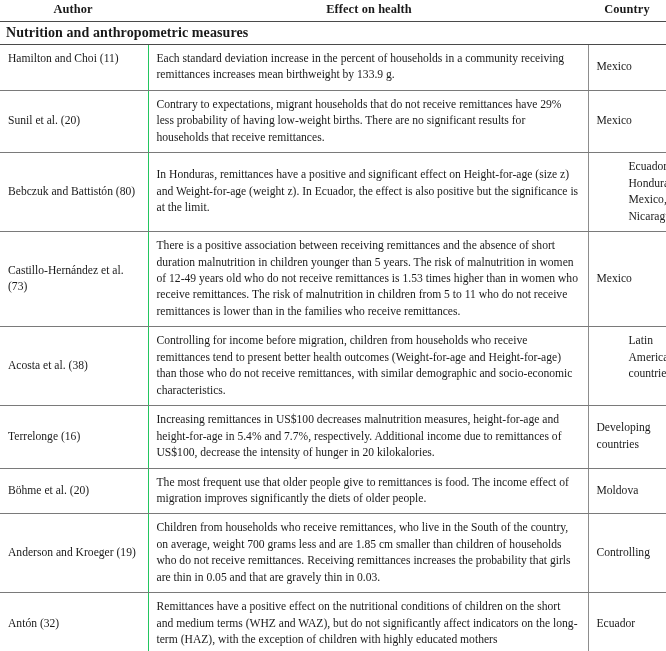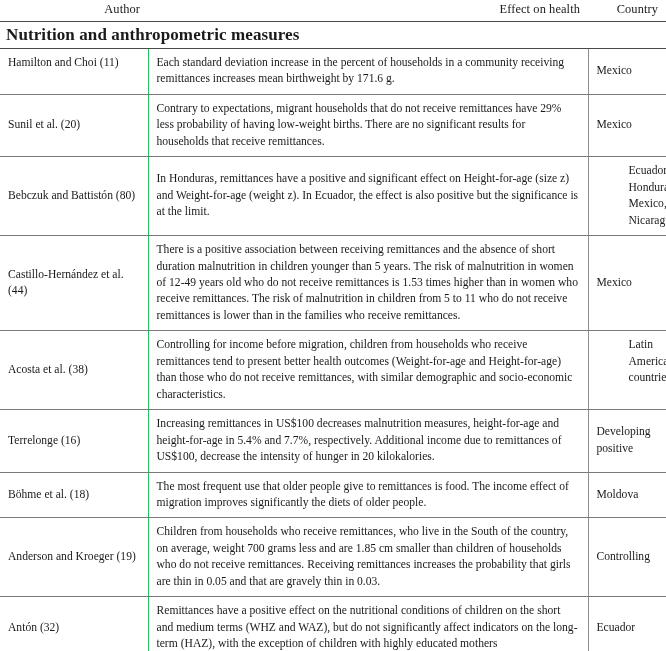--- a/index.html
+++ b/index.html
@@ -26,36 +26,36 @@
     table-layout: fixed;
     font-size: 11.6px;
   }
 
   col.col-author   { width: 148px; }
   col.col-effect   { width: 440px; }
   col.col-country  { width: 78px; }
 
   
   thead tr.header-row th {
-    font-weight: normal;
+    font-weight: bold;
     font-size: 12.4px;
-    text-align: right;
+    text-align: center;
     padding: 2px 8px 4px 8px;
     border-bottom: 1.6px solid #4a4a4a;
     vertical-align: bottom;
     letter-spacing: 0.1px;
   }
   thead tr.header-row th.th-author  { padding-left: 6px; }
   thead tr.header-row th.th-effect  { padding-left: 10px; }
   thead tr.header-row th.th-country { padding-left: 8px; }
 
   
   tr.section-row td {
     font-weight: bold;
-    font-size: 17px;
+    font-size: 14px;
     padding: 3px 6px 3px 6px;
     border-bottom: 1.6px solid #4a4a4a;
     letter-spacing: 0.1px;
     font-family: Liberation Serif, serif;
   }
 
   
   tbody tr.data-row > td {
     border-bottom: 1px solid #7a7a7a;
     padding: 6px 8px 6px 8px;
@@ -106,56 +106,56 @@
         <th class="th-country">Country</th>
       </tr>
     </thead>
     <tbody>
       <tr class="section-row">
         <td colspan="3">Nutrition and anthropometric measures</td>
       </tr>
 
       <tr class="data-row author-top">
         <td class="cell-author">Hamilton and Choi (11)</td>
-        <td class="cell-effect">Each standard deviation increase in the percent of households in a community receiving remittances increases mean birthweight by 171.6 g.</td>
+        <td class="cell-effect">Each standard deviation increase in the percent of households in a community receiving remittances increases mean birthweight by 133.9 g.</td>
         <td class="cell-country">Mexico</td>
       </tr>
 
       <tr class="data-row">
         <td class="cell-author">Sunil et al. (20)</td>
         <td class="cell-effect">Contrary to expectations, migrant households that do not receive remittances have 29% less probability of having low-weight births. There are no significant results for households that receive remittances.</td>
         <td class="cell-country">Mexico</td>
       </tr>
 
       <tr class="data-row country-top">
         <td class="cell-author">Bebczuk and Battistón (80)</td>
         <td class="cell-effect">In Honduras, remittances have a positive and significant effect on Height-for-age (size z) and Weight-for-age (weight z). In Ecuador, the effect is also positive but the significance is at the limit.</td>
         <td class="cell-country">Ecuador, Honduras, Mexico, Nicaragua</td>
       </tr>
 
       <tr class="data-row">
-        <td class="cell-author">Castillo-Hernández et al. (44)</td>
+        <td class="cell-author">Castillo-Hernández et al. (73)</td>
         <td class="cell-effect">There is a positive association between receiving remittances and the absence of short duration malnutrition in children younger than 5 years. The risk of malnutrition in women of 12-49 years old who do not receive remittances is 1.53 times higher than in women who receive remittances. The risk of malnutrition in children from 5 to 11 who do not receive remittances is lower than in the families who receive remittances.</td>
         <td class="cell-country">Mexico</td>
       </tr>
 
       <tr class="data-row country-top">
         <td class="cell-author">Acosta et al. (38)</td>
         <td class="cell-effect">Controlling for income before migration, children from households who receive remittances tend to present better health outcomes (Weight-for-age and Height-for-age) than those who do not receive remittances, with similar demographic and socio-economic characteristics.</td>
         <td class="cell-country">Latin American countries</td>
       </tr>
 
       <tr class="data-row">
         <td class="cell-author">Terrelonge (16)</td>
         <td class="cell-effect">Increasing remittances in US$100 decreases malnutrition measures, height-for-age and height-for-age in 5.4% and 7.7%, respectively. Additional income due to remittances of US$100, decrease the intensity of hunger in 20 kilokalories.</td>
-        <td class="cell-country">Developing positive</td>
+        <td class="cell-country">Developing countries</td>
       </tr>
 
       <tr class="data-row">
-        <td class="cell-author">Böhme et al. (18)</td>
+        <td class="cell-author">Böhme et al. (20)</td>
         <td class="cell-effect">The most frequent use that older people give to remittances is food. The income effect of migration improves significantly the diets of older people.</td>
         <td class="cell-country">Moldova</td>
       </tr>
 
       <tr class="data-row">
         <td class="cell-author">Anderson and Kroeger (19)</td>
         <td class="cell-effect">Children from households who receive remittances, who live in the South of the country, on average, weight 700 grams less and are 1.85 cm smaller than children of households who do not receive remittances. Receiving remittances increases the probability that girls are thin in 0.05 and that are gravely thin in 0.03.</td>
         <td class="cell-country">Controlling</td>
       </tr>
 

